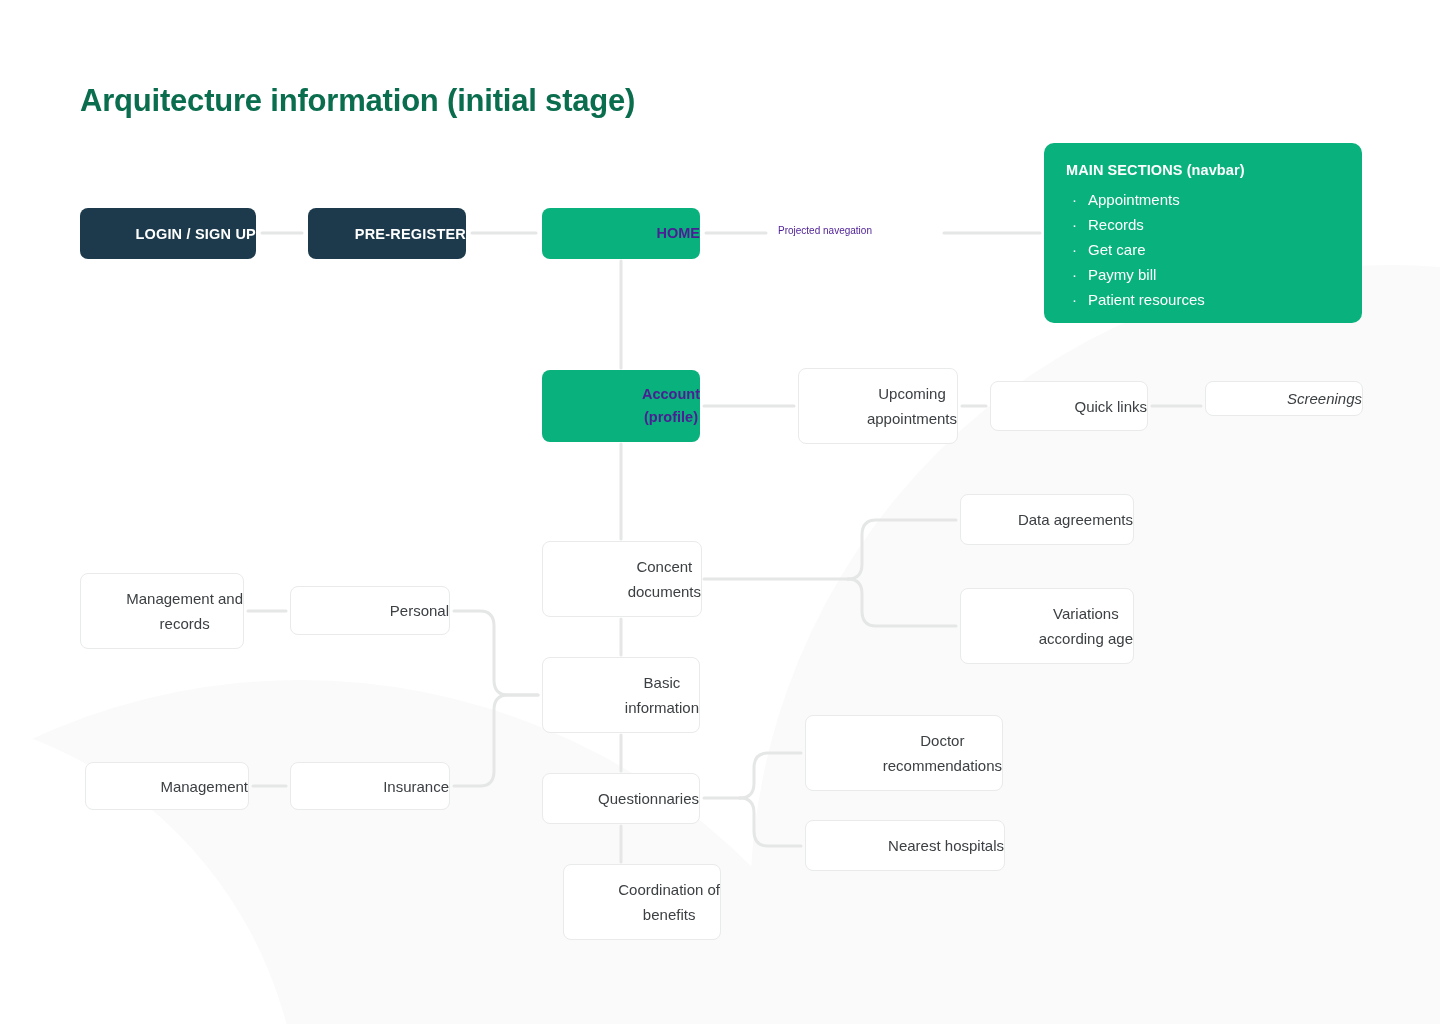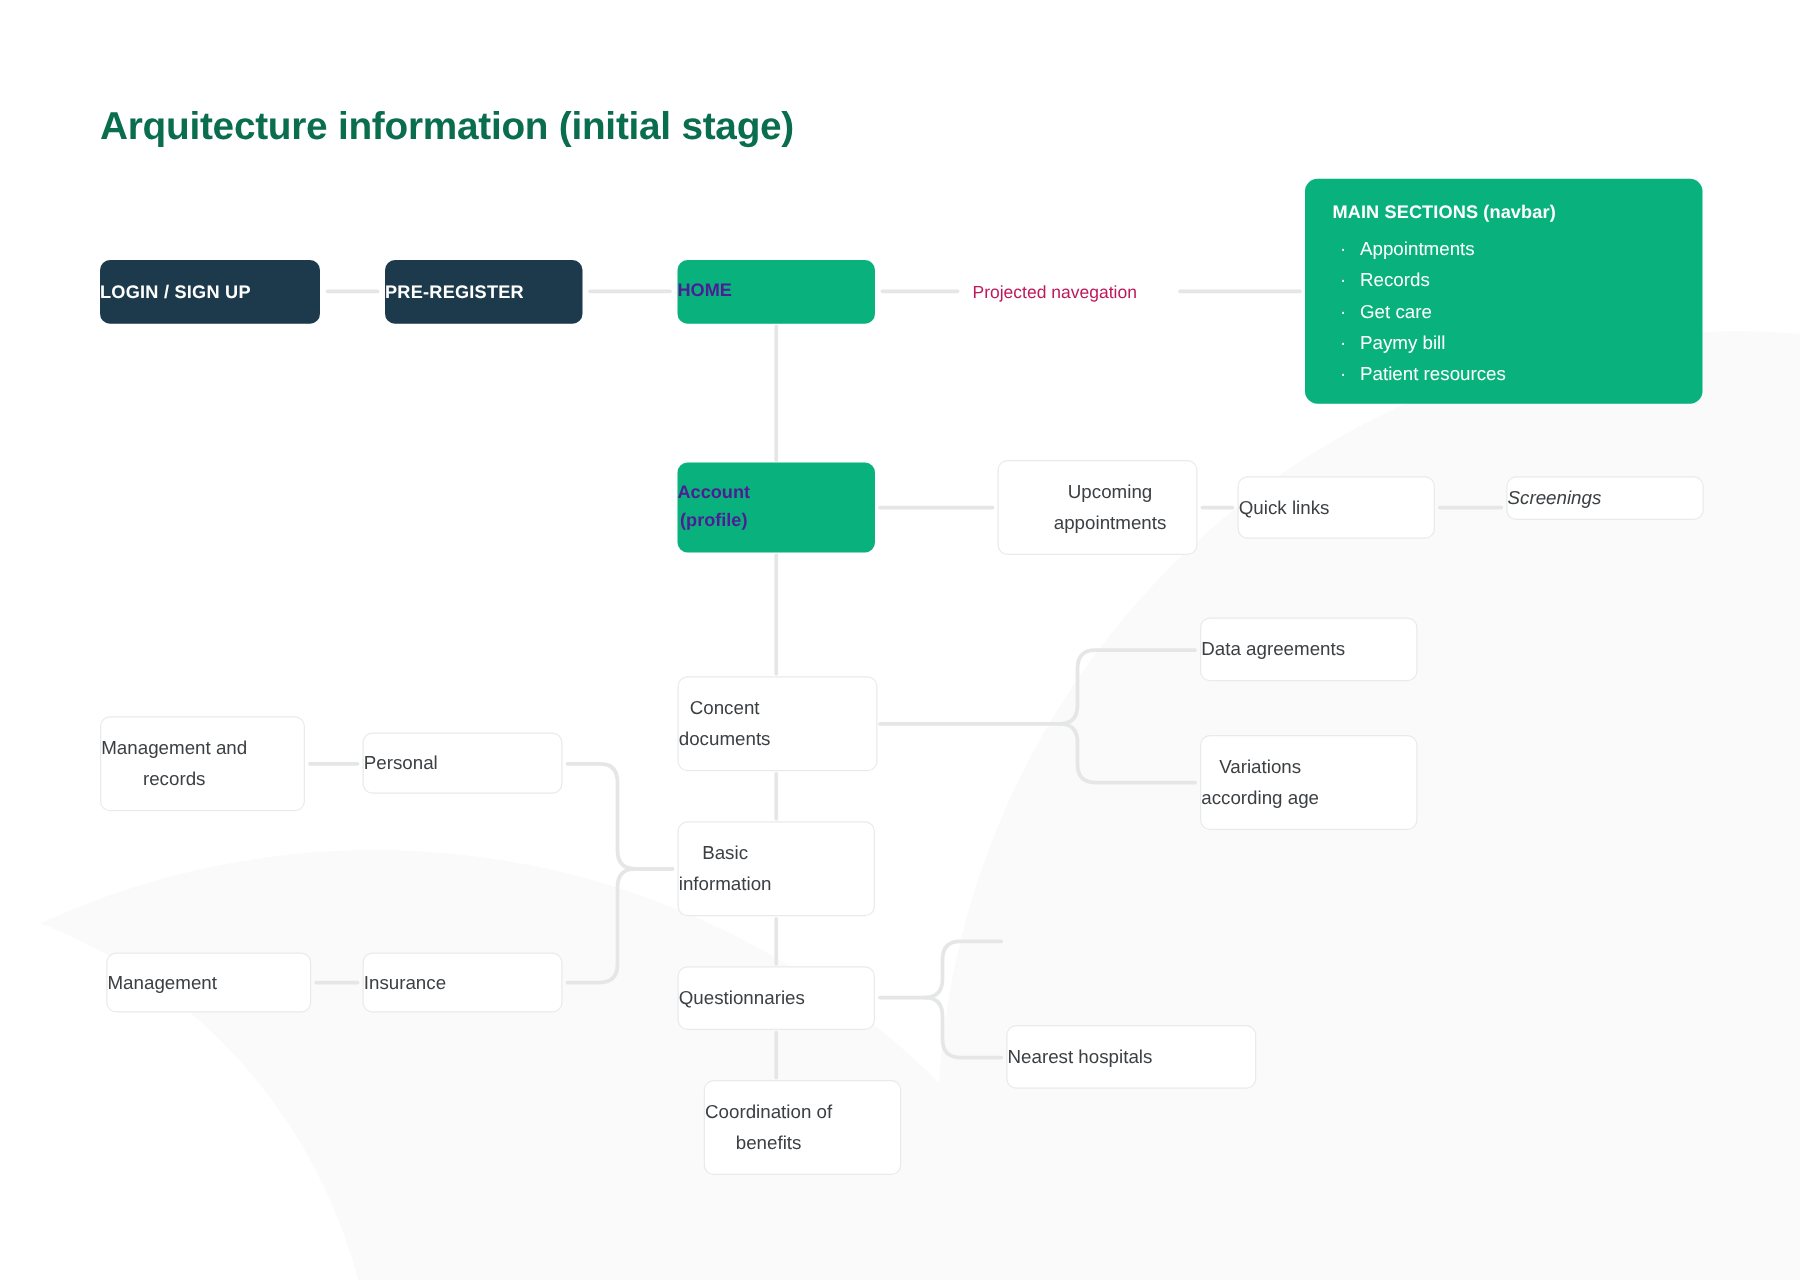--- a/index.html
+++ b/index.html
@@ -42,21 +42,21 @@
     letter-spacing: -0.2px;
     z-index: 4;
     white-space: nowrap;
   }
   
   .node {
     position: absolute;
     box-sizing: border-box;
     display: flex;
     align-items: center;
-    justify-content: flex-start;
+    justify-content: flex-end;
     text-align: center;
     border-radius: 8px;
     z-index: 3;
   }
   .node-label { display: block; }
 
   
   .node.card {
     background: #ffffff;
     border: 1px solid #E9EAEA;
@@ -79,22 +79,22 @@
     color: #4c1d95;
     font-size: 14.5px;
     font-weight: bold;
     line-height: 23px;
   }
 
   
   .plain-label {
     position: absolute;
     z-index: 3;
-    font-size: 14px;
-    color: #be185d;
+    font-size: 10px;
+    color: #4c1d95;
     white-space: nowrap;
   }
 
   
   #navbar-panel {
     position: absolute;
     left: 1044px;
     top: 143px;
     width: 318px;
     height: 180px;
@@ -281,20 +281,26 @@
     <span>Data agreements</span>
   </div>
 
   <div class="node card" style="left:960px; top:588px; width:174px; height:76px;">
     <span>
       <span>Variations</span><br>
       <span>according age</span>
     </span>
   </div>
 
+  <div class="node card" style="left:805px; top:715px; width:198px; height:76px;">
+    <span>
+      <span>Doctor</span><br>
+      <span>recommendations</span>
+    </span>
+  </div>
 
   <div class="node card" style="left:805px; top:820px; width:200px; height:51px;">
     <span>Nearest hospitals</span>
   </div>
 
   <div class="node card" style="left:80px; top:573px; width:164px; height:76px;">
     <span>
       <span>Management and</span><br>
       <span>records</span>
     </span>

